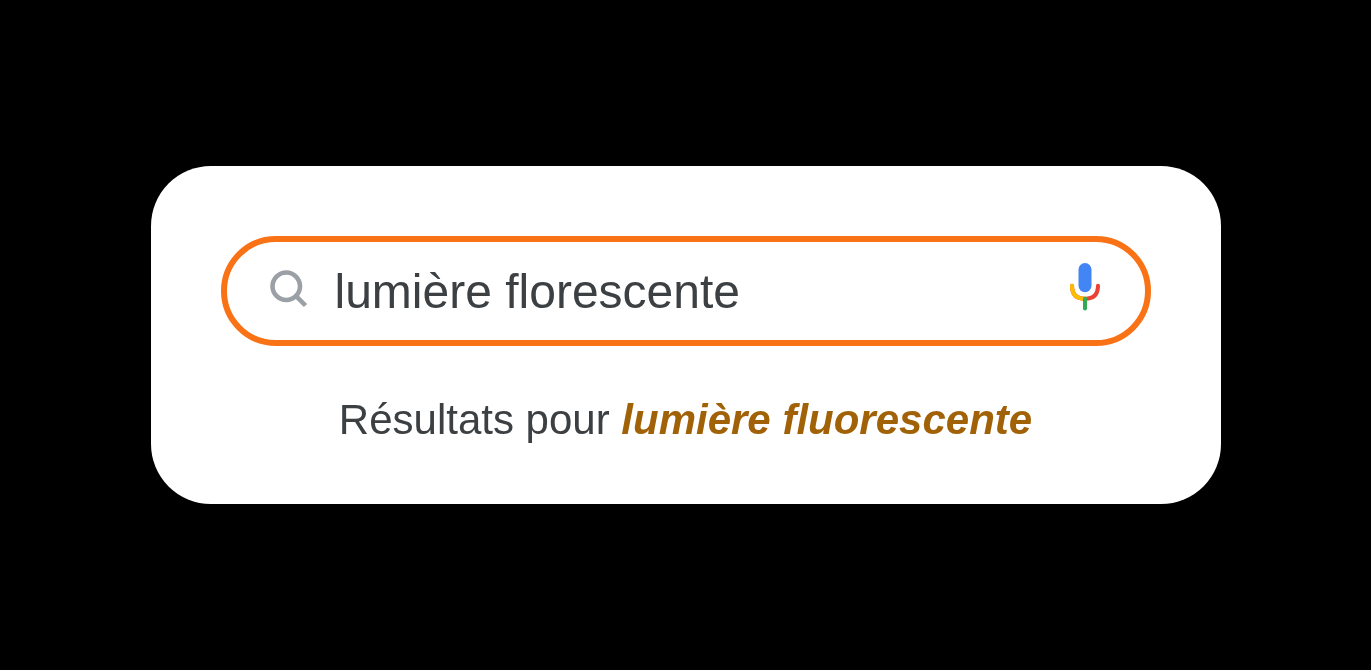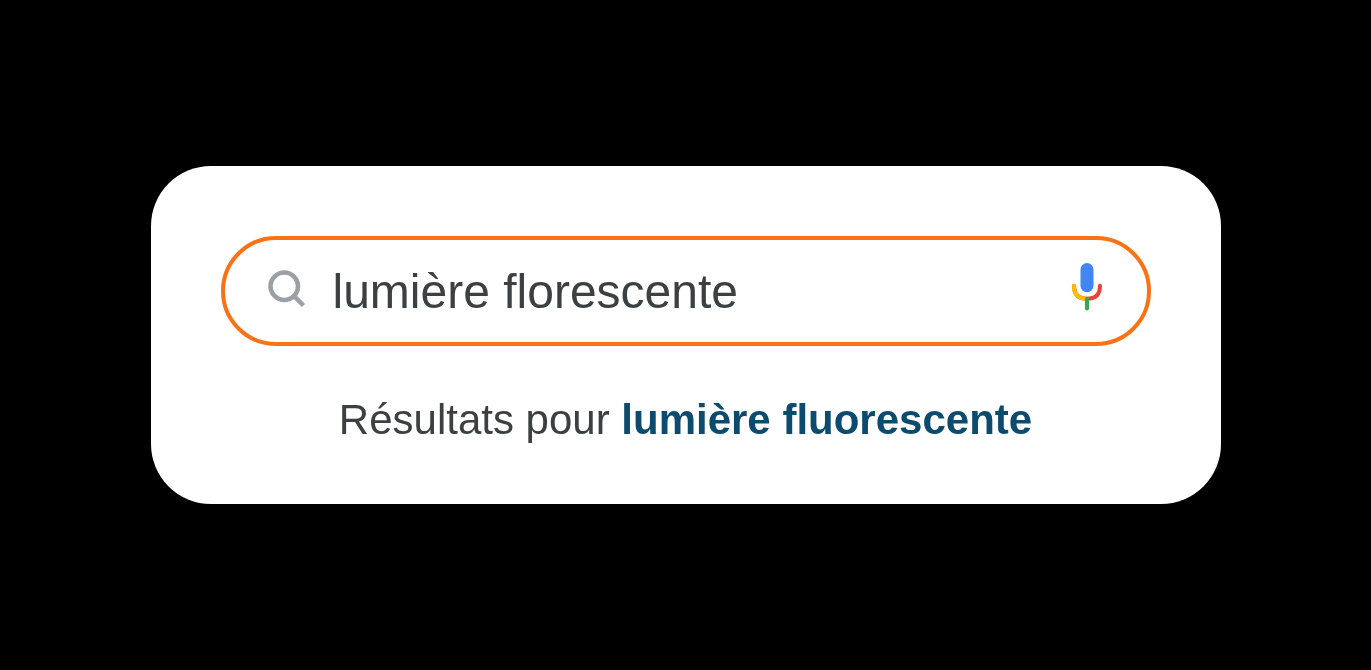--- a/index.html
+++ b/index.html
@@ -17,21 +17,21 @@
       font-family: Arial, -apple-system, BlinkMacSystemFont, 'Segoe UI', Roboto, sans-serif;
     }
     .card {
       background: #fff;
       border-radius: 60px;
       width: 1070px;
       padding: 70px 70px 60px 70px;
       box-shadow: 8px 8px 0 rgba(0,0,0,0.8);
     }
     .search-bar {
-      border: 4px solid #f97316;
+      border: 6px solid #f97316;
       border-radius: 100px;
       height: 110px;
       display: flex;
       align-items: center;
       padding: 0 40px;
       gap: 24px;
     }
     .search-icon {
       width: 44px;
       height: 44px;
@@ -51,21 +51,22 @@
       height: 52px;
       flex-shrink: 0;
     }
     .result-text {
       text-align: center;
       font-size: 42px;
       margin-top: 50px;
       color: #3c4043;
     }
     .corrected {
-      color: #0c4a6e;
+      color: #a16207;
+      font-style: italic;
       font-weight: bold;
     }
   </style>
 </head>
 <body>
 
 <div class="card">
   <div class="search-bar">
     <span>
       <svg class="search-icon" viewBox="0 0 24 24" fill="none" stroke="#9aa0a6" stroke-width="2.5">

